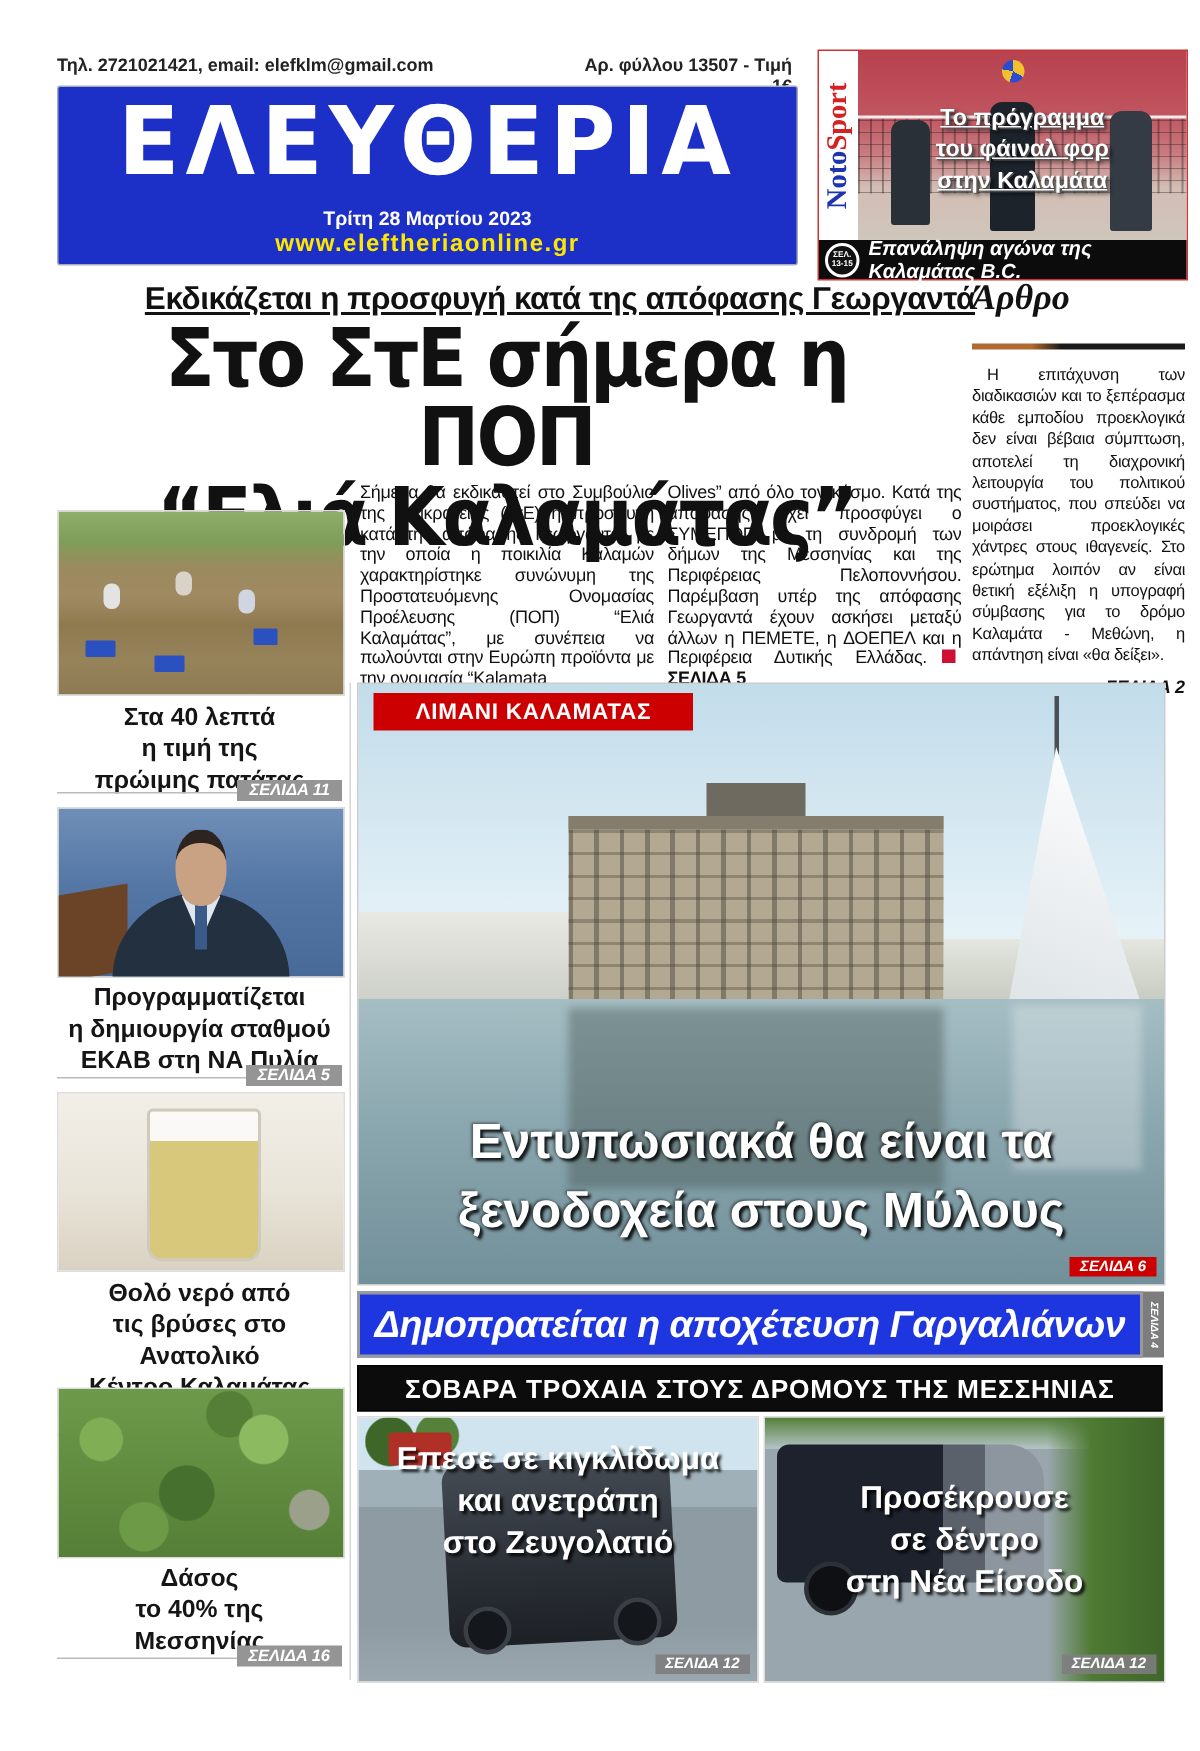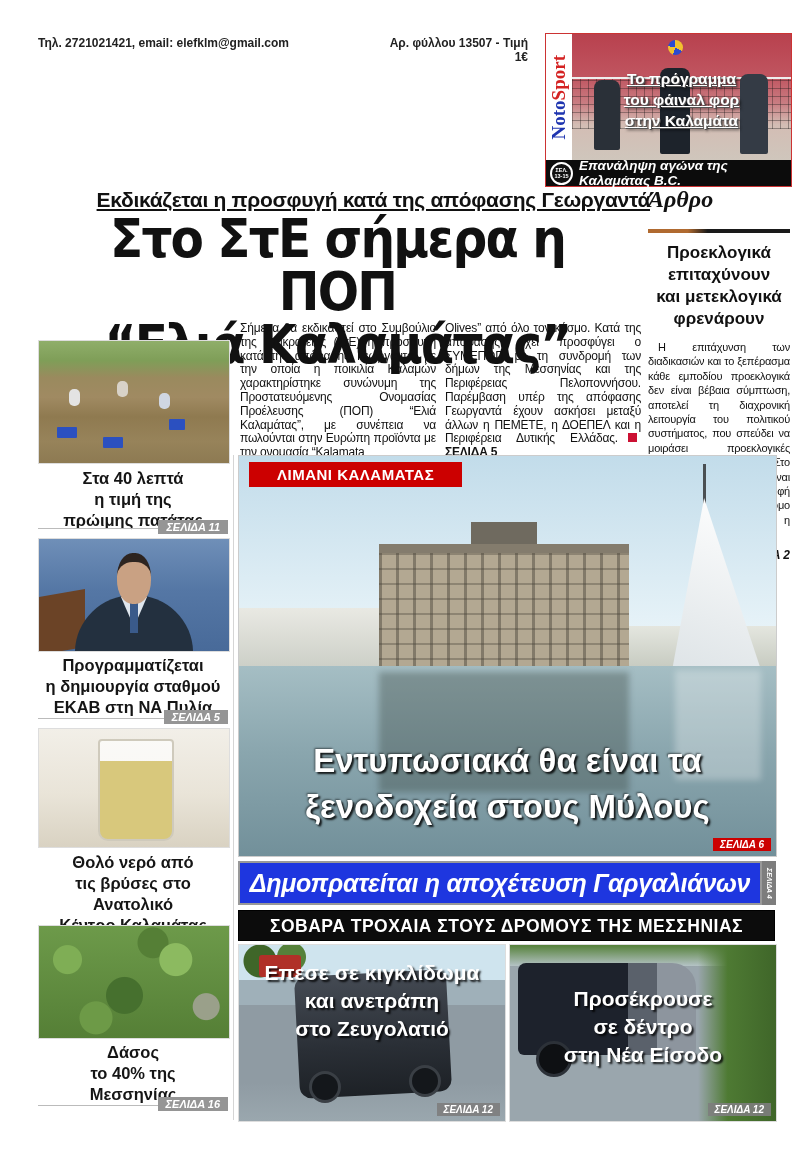--- a/index.html
+++ b/index.html
@@ -167,20 +167,25 @@
                font-size:21px;line-height:28px;text-shadow:2px 2px 2px rgba(0,0,0,.85);}
 </style>
 </head>
 <body>
 
 <div id="page">
 
   <div class="abs topbar tb-left">Τηλ. 2721021421, email: elefklm@gmail.com</div>
   <div class="abs topbar tb-right">Αρ. φύλλου 13507 - Τιμή 1€</div>
 
+  <div class="abs masthead">
+    <div class="abs logo">ΕΛΕΥΘΕΡΙΑ</div>
+    <div class="abs mh-date">Τρίτη 28 Μαρτίου 2023</div>
+    <div class="abs mh-site">www.eleftheriaonline.gr</div>
+  </div>
 
   <div class="abs ns-box">
     <div class="abs ns-strip">
       <div class="ns-brand"><span class="ns-noto">Noto</span><span class="ns-sport">Sport</span></div>
     </div>
     <div class="abs ns-photo">
       <div class="abs ns-net"></div>
       <div class="abs ns-player ns-p1"></div>
       <div class="abs ns-player ns-p2"></div>
       <div class="abs ns-player ns-p3"></div>
@@ -200,24 +205,20 @@
   <div class="abs headline pre">Στο ΣτΕ σήμερα η ΠΟΠ
 “Ελιά Καλαμάτας”</div>
   <div class="abs lead-col lc1">Σήμερα θα εκδικαστεί στο Συμβούλιο της Επικρατείας (ΣτΕ) η προσφυγή κατά της απόφασης Γεωργαντά,  με την οποία η ποικιλία Καλαμών χαρακτηρίστηκε συνώνυμη της Προστατευόμενης Ονομασίας Προέλευσης (ΠΟΠ) “Ελιά Καλαμάτας”, με συνέπεια να πωλούνται στην Ευρώπη προϊόντα με την ονομασία “Kalamata</div>
   <div class="abs lead-col lc2">
     <span>Olives” από όλο τον κόσμο. Κατά της απόφασης έχει προσφύγει ο ΣΥΜΕΠΟΠ με τη συνδρομή των δήμων της Μεσσηνίας και της Περιφέρειας Πελοποννήσου. Παρέμβαση υπέρ της απόφασης Γεωργαντά έχουν ασκήσει μεταξύ άλλων η ΠΕΜΕΤΕ, η ΔΟΕΠΕΛ και η Περιφέρεια Δυτικής Ελλάδας.</span><span class="red-sq"></span><span class="lead-ref">ΣΕΛΙΔΑ 5</span>
   </div>
 
   <div class="abs op-box">
     <div class="op-head">Άρθρο</div>
     <div class="op-rule"></div>
-    <div class="op-title pre">Προεκλογικά
-επιταχύνουν
-και μετεκλογικά
-φρενάρουν</div>
     <div class="op-body">Η επιτάχυνση των διαδικασιών και το ξεπέρασμα κάθε εμποδίου προεκλογικά δεν είναι βέβαια σύμπτωση, αποτελεί τη διαχρονική λειτουργία του πολιτικού συστήματος, που σπεύδει να μοιράσει προεκλογικές χάντρες στους ιθαγενείς. Στο ερώτημα λοιπόν αν είναι θετική εξέλιξη η υπογραφή σύμβασης για το δρόμο Καλαμάτα - Μεθώνη, η απάντηση είναι «θα δείξει».</div>
     <div class="op-ref">ΣΕΛΙΔΑ 2</div>
   </div>
 
   <div class="vline" style="left:233px;top:455px;height:665px;"></div>
 
   <div class="photo sb-photo art-potato" style="top:340px;height:122px;">
     <div class="figsh" style="left:30px;top:48px;width:11px;height:17px;background:#e3e3e3;"></div>
     <div class="figsh" style="left:78px;top:40px;width:11px;height:16px;background:#d8d2c8;"></div>
     <div class="figsh" style="left:120px;top:52px;width:11px;height:16px;background:#cfd6e2;"></div>

